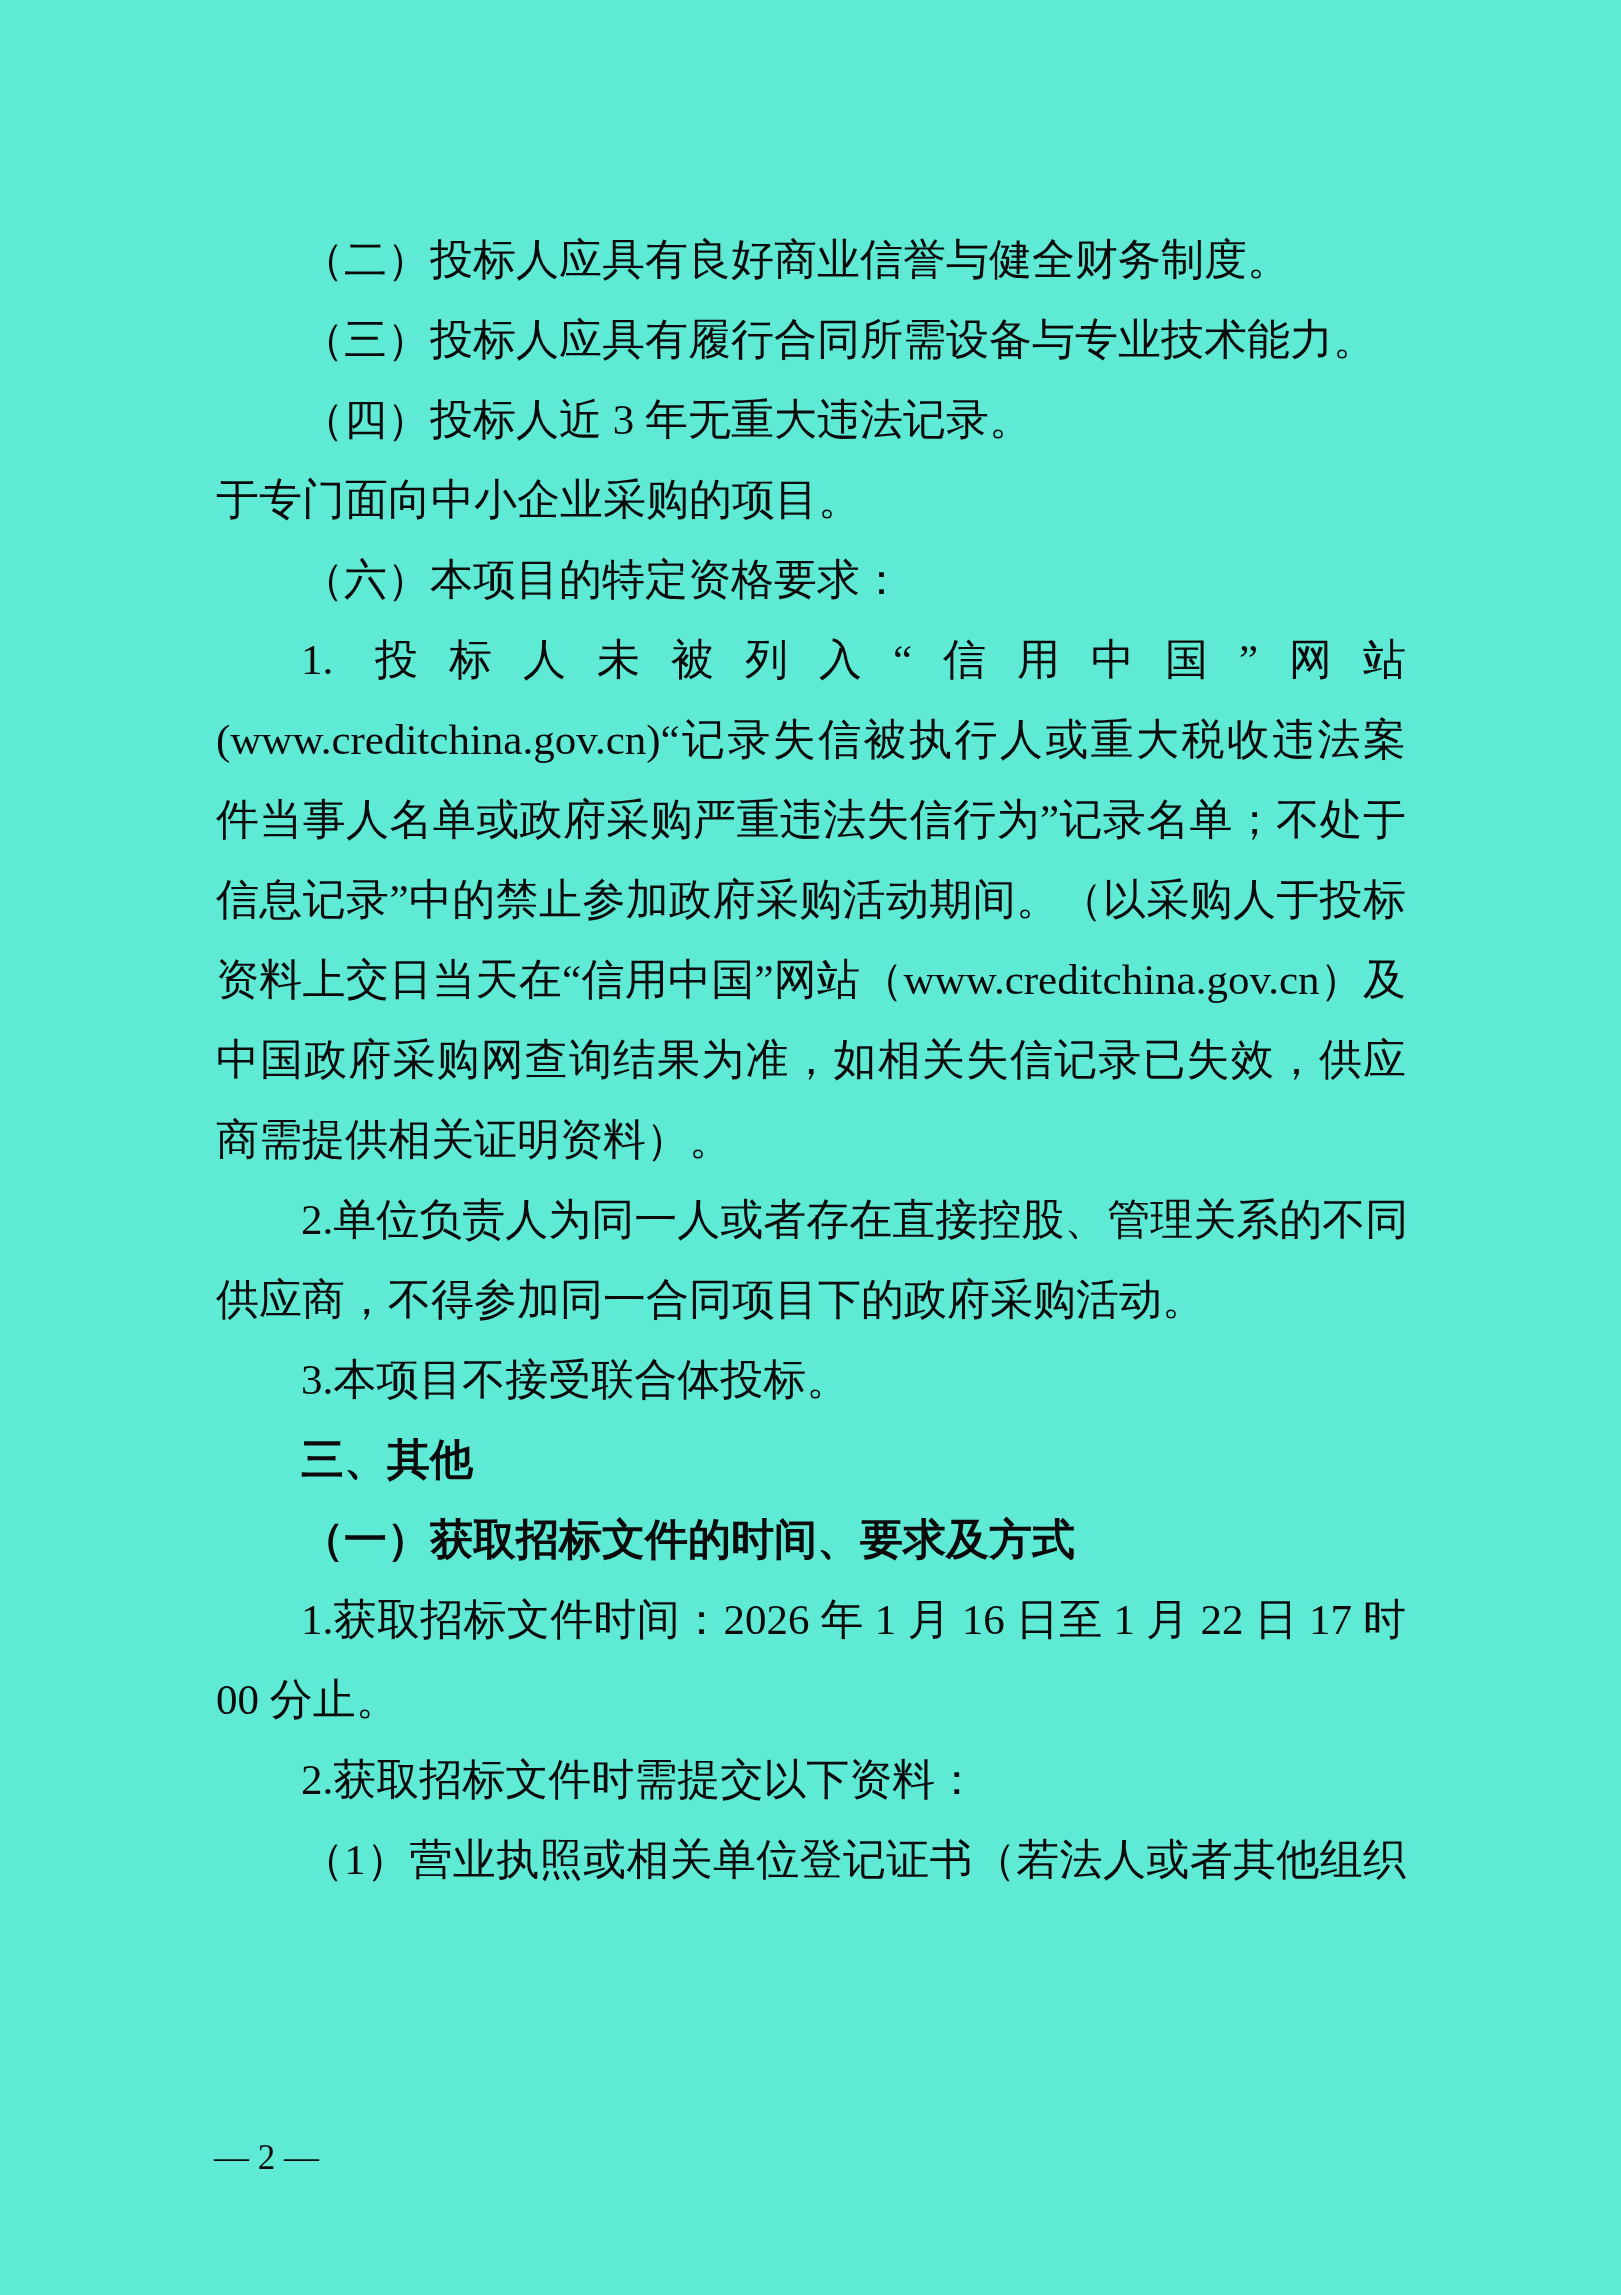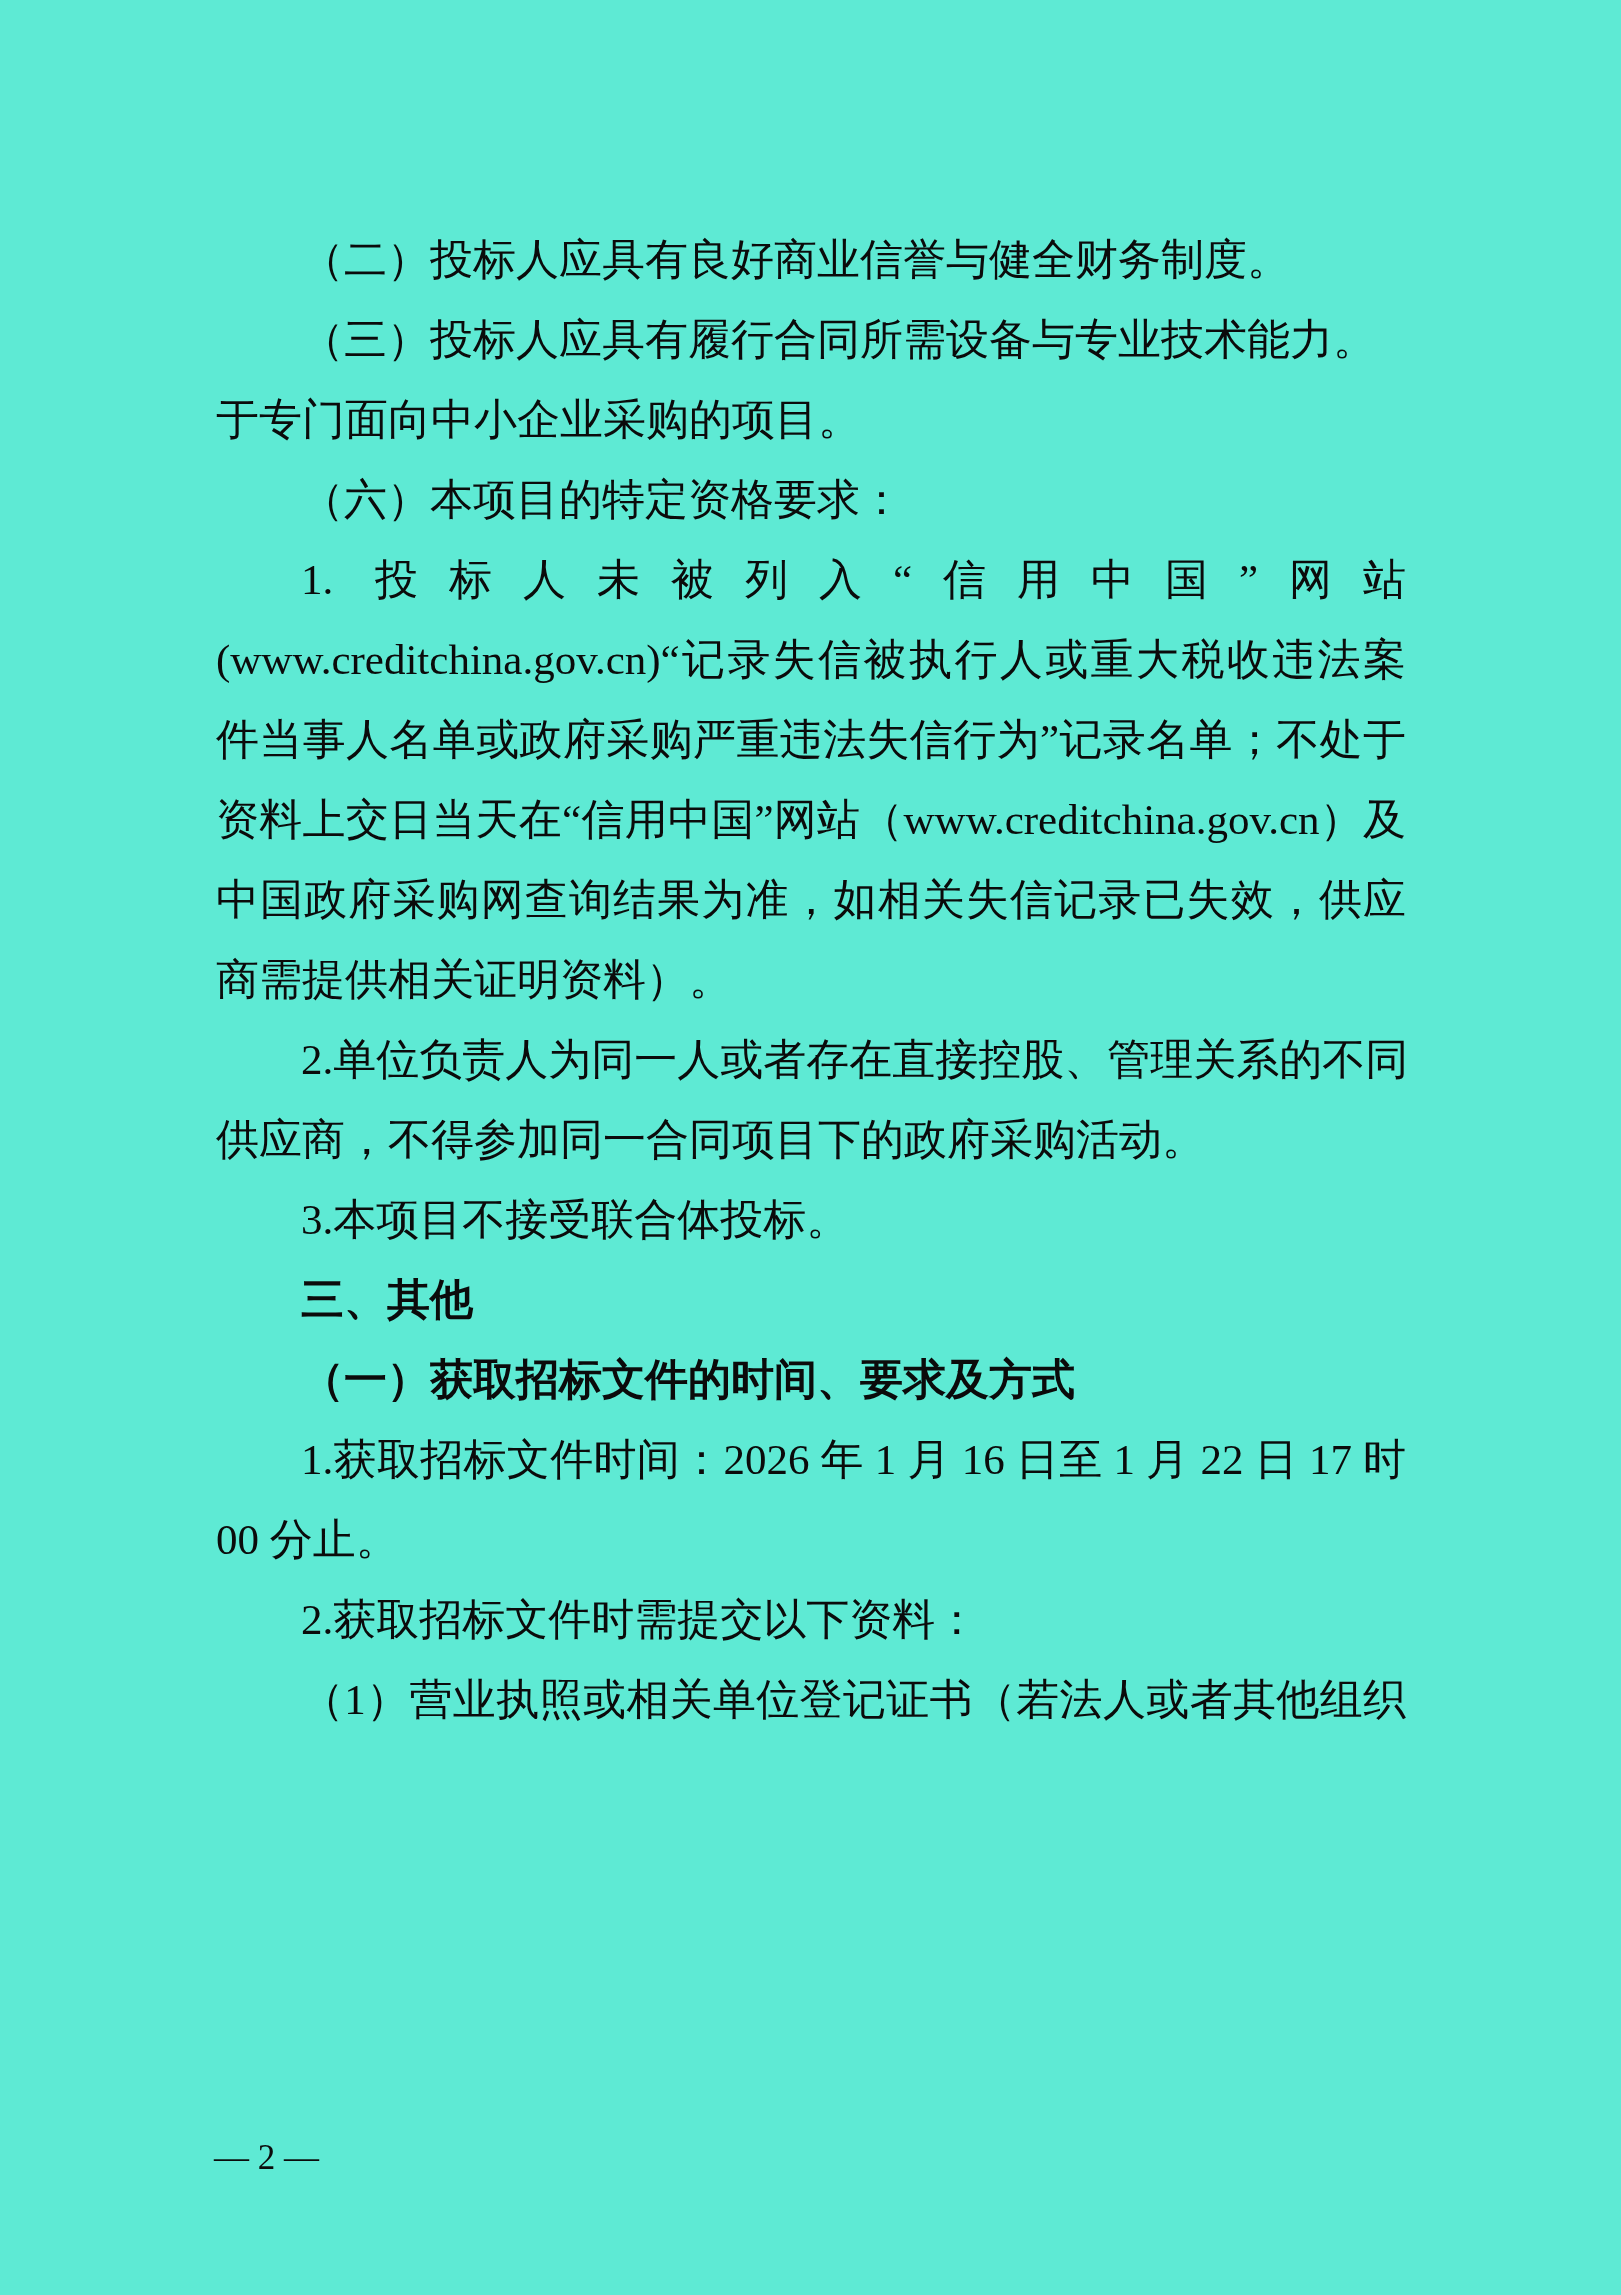--- a/index.html
+++ b/index.html
@@ -55,25 +55,27 @@
     color: #0b0b0b;
   }
 </style>
 </head>
 <body>
 
 <div class="page">
   <div class="content">
     <div class="line indent">（二）投标人应具有良好商业信誉与健全财务制度。</div>
     <div class="line indent">（三）投标人应具有履行合同所需设备与专业技术能力。</div>
+    <div class="line indent">（四）投标人近 3 年无重大违法记录。</div>
     <div class="line">于专门面向中小企业采购的项目。</div>
     <div class="line indent">（六）本项目的特定资格要求：</div>
     <div class="line indent j">1. 投标人未被列入“信用中国”网站</div>
     <div class="line j">(www.creditchina.gov.cn)“记录失信被执行人或重大税收违法案</div>
     <div class="line j">件当事人名单或政府采购严重违法失信行为”记录名单；不处于</div>
+    <div class="line j">信息记录”中的禁止参加政府采购活动期间。（以采购人于投标</div>
     <div class="line j">资料上交日当天在“信用中国”网站（www.creditchina.gov.cn）及</div>
     <div class="line j">中国政府采购网查询结果为准，如相关失信记录已失效，供应</div>
     <div class="line">商需提供相关证明资料）。</div>
     <div class="line indent j">2.单位负责人为同一人或者存在直接控股、管理关系的不同</div>
     <div class="line">供应商，不得参加同一合同项目下的政府采购活动。</div>
     <div class="line indent">3.本项目不接受联合体投标。</div>
     <div class="line indent b">三、其他</div>
     <div class="line indent b">（一）获取招标文件的时间、要求及方式</div>
     <div class="line indent j">1.获取招标文件时间：2026 年 1 月 16 日至 1 月 22 日 17 时</div>
     <div class="line">00 分止。</div>

